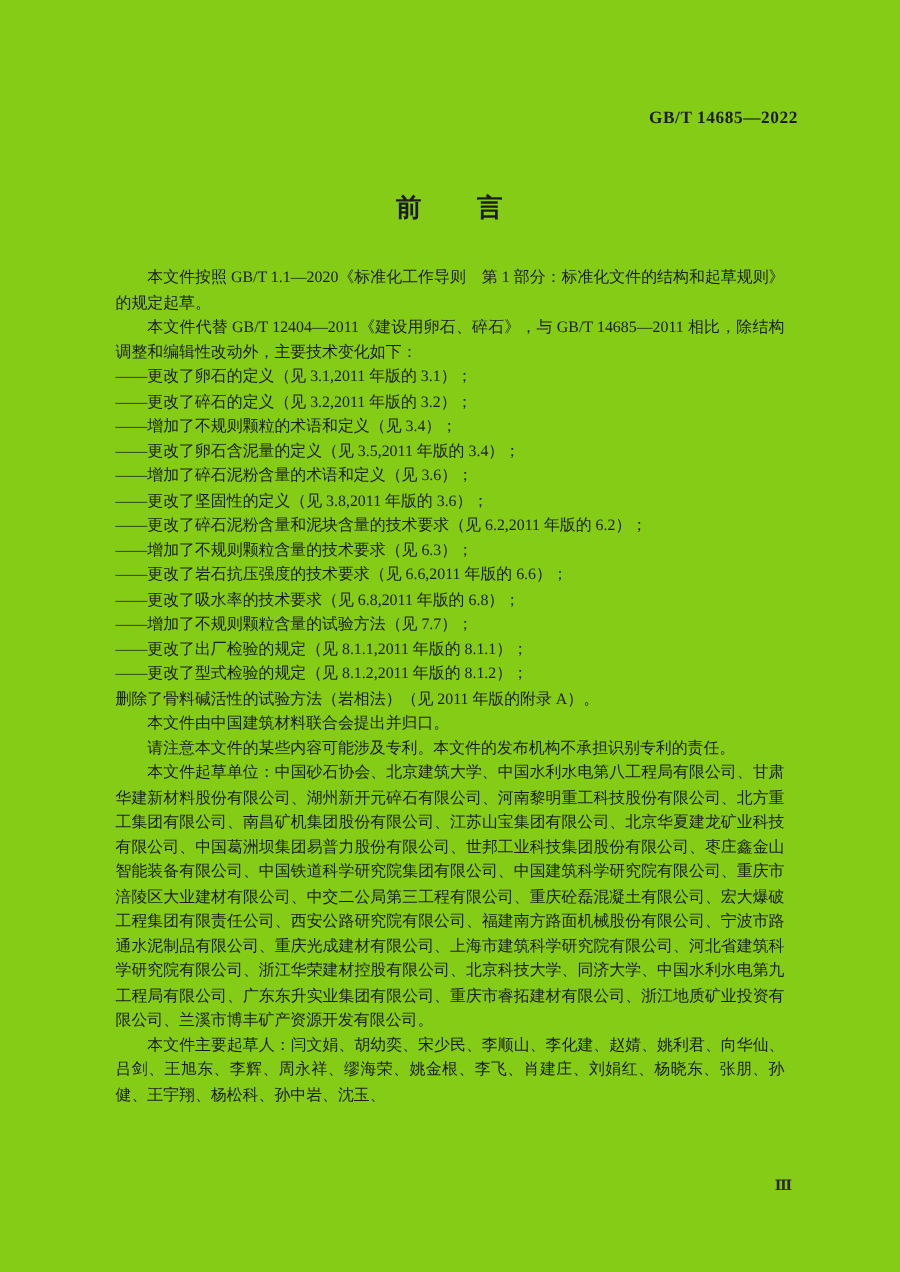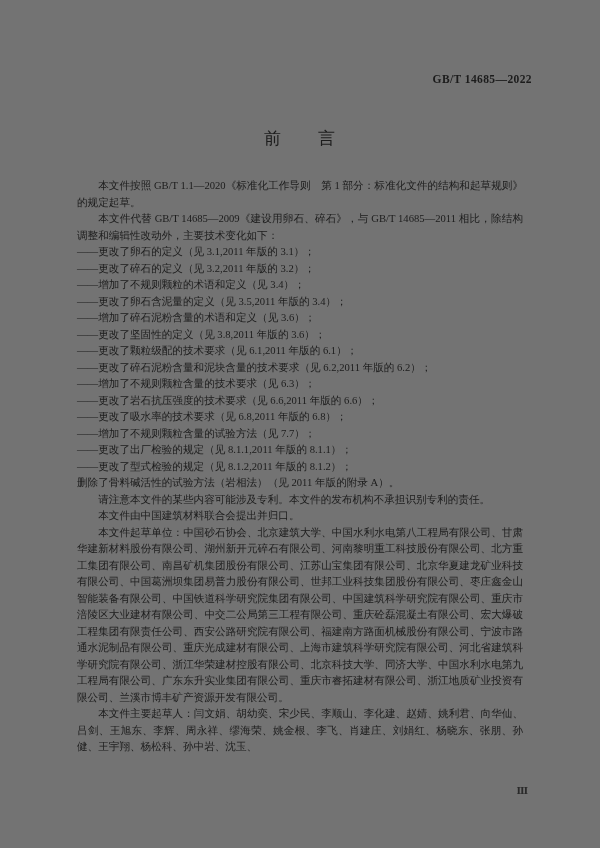--- a/index.html
+++ b/index.html
@@ -6,41 +6,41 @@
     margin: 0;
     padding: 0;
     background: #ffffff;
   }
   .doc-page {
     position: relative;
     width: 600px;
     height: 848px;
     margin: 0 auto;
     box-sizing: border-box;
-    background: #737373;
+    background: #84cc16;
     color: #1c1c1c;
     font-family: "Liberation Serif", "DejaVu Serif", serif;
     overflow: hidden;
   }
   .std-code {
     position: absolute;
     top: 73px;
     right: 68px;
     font-size: 11.5px;
     font-weight: 700;
     letter-spacing: 0.4px;
     white-space: nowrap;
   }
   .doc-title {
     margin: 0;
     padding-top: 126px;
     text-align: center;
     font-size: 17px;
     line-height: 25px;
-    font-weight: 400;
+    font-weight: 700;
     letter-spacing: 1px;
   }
   .content {
     margin: 27px 77px 0 77px;
     font-size: 10.6px;
     line-height: 16.5px;
     text-align: justify;
   }
   .content p {
     margin: 0;
@@ -70,39 +70,38 @@
 <body>
 
 <div class="doc-page">
 
   <div class="std-code">GB/T 14685—2022</div>
 
   <h1 class="doc-title">前　　言</h1>
 
   <div class="content">
     <p class="indent">本文件按照 GB/T 1.1—2020《标准化工作导则　第 1 部分：标准化文件的结构和起草规则》的规定起草。</p>
-    <p class="indent">本文件代替 GB/T 14685—2009《建设用卵石、碎石》，与 GB/T 14685—2011 相比，除结构调整和编辑性改动外，主要技术变化如下：</p>
+    <p class="indent">本文件代替 GB/T 12404—2011《建设用卵石、碎石》，与 GB/T 14685—2011 相比，除结构调整和编辑性改动外，主要技术变化如下：</p>
 
     <p class="change">——更改了卵石的定义（见 3.1,2011 年版的 3.1）；</p>
     <p class="change">——更改了碎石的定义（见 3.2,2011 年版的 3.2）；</p>
     <p class="change">——增加了不规则颗粒的术语和定义（见 3.4）；</p>
     <p class="change">——更改了卵石含泥量的定义（见 3.5,2011 年版的 3.4）；</p>
     <p class="change">——增加了碎石泥粉含量的术语和定义（见 3.6）；</p>
     <p class="change">——更改了坚固性的定义（见 3.8,2011 年版的 3.6）；</p>
-    <p class="change">——更改了颗粒级配的技术要求（见 6.1,2011 年版的 6.1）；</p>
     <p class="change">——更改了碎石泥粉含量和泥块含量的技术要求（见 6.2,2011 年版的 6.2）；</p>
     <p class="change">——增加了不规则颗粒含量的技术要求（见 6.3）；</p>
     <p class="change">——更改了岩石抗压强度的技术要求（见 6.6,2011 年版的 6.6）；</p>
     <p class="change">——更改了吸水率的技术要求（见 6.8,2011 年版的 6.8）；</p>
     <p class="change">——增加了不规则颗粒含量的试验方法（见 7.7）；</p>
     <p class="change">——更改了出厂检验的规定（见 8.1.1,2011 年版的 8.1.1）；</p>
     <p class="change">——更改了型式检验的规定（见 8.1.2,2011 年版的 8.1.2）；</p>
     <p class="deleted">删除了骨料碱活性的试验方法（岩相法）（见 2011 年版的附录 A）。</p>
 
+    <p class="indent">本文件由中国建筑材料联合会提出并归口。</p>
     <p class="indent">请注意本文件的某些内容可能涉及专利。本文件的发布机构不承担识别专利的责任。</p>
-    <p class="indent">本文件由中国建筑材料联合会提出并归口。</p>
     <p class="indent">本文件起草单位：中国砂石协会、北京建筑大学、中国水利水电第八工程局有限公司、甘肃华建新材料股份有限公司、湖州新开元碎石有限公司、河南黎明重工科技股份有限公司、北方重工集团有限公司、南昌矿机集团股份有限公司、江苏山宝集团有限公司、北京华夏建龙矿业科技有限公司、中国葛洲坝集团易普力股份有限公司、世邦工业科技集团股份有限公司、枣庄鑫金山智能装备有限公司、中国铁道科学研究院集团有限公司、中国建筑科学研究院有限公司、重庆市涪陵区大业建材有限公司、中交二公局第三工程有限公司、重庆砼磊混凝土有限公司、宏大爆破工程集团有限责任公司、西安公路研究院有限公司、福建南方路面机械股份有限公司、宁波市路通水泥制品有限公司、重庆光成建材有限公司、上海市建筑科学研究院有限公司、河北省建筑科学研究院有限公司、浙江华荣建材控股有限公司、北京科技大学、同济大学、中国水利水电第九工程局有限公司、广东东升实业集团有限公司、重庆市睿拓建材有限公司、浙江地质矿业投资有限公司、兰溪市博丰矿产资源开发有限公司。</p>
     <p class="indent">本文件主要起草人：闫文娟、胡幼奕、宋少民、李顺山、李化建、赵婧、姚利君、向华仙、吕剑、王旭东、李辉、周永祥、缪海荣、姚金根、李飞、肖建庄、刘娟红、杨晓东、张朋、孙健、王宇翔、杨松科、孙中岩、沈玉、</p>
   </div>
 
   <div class="page-num">Ⅲ</div>
 
 </div>
 
 </body></html>

